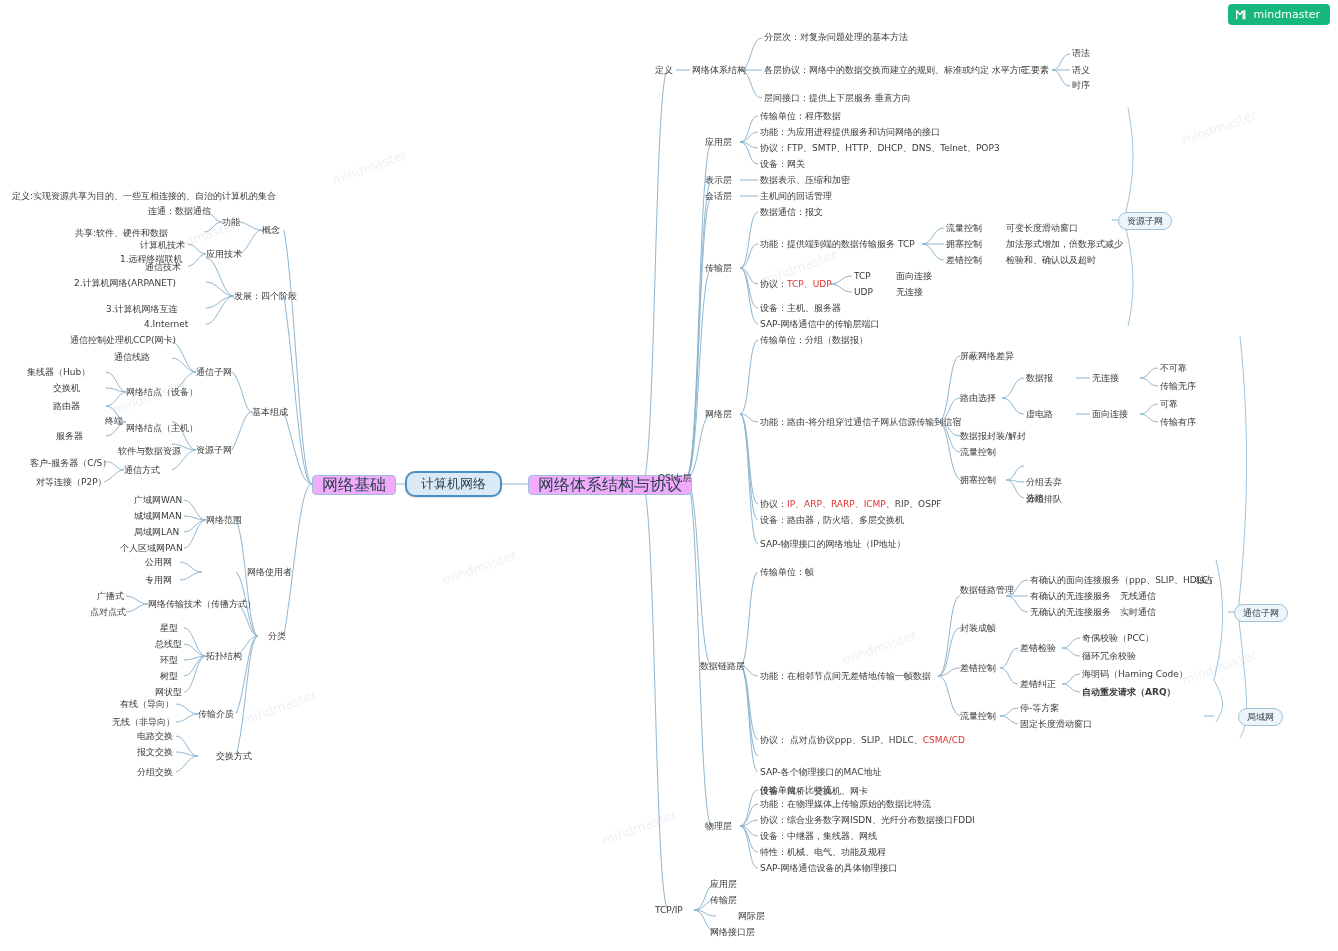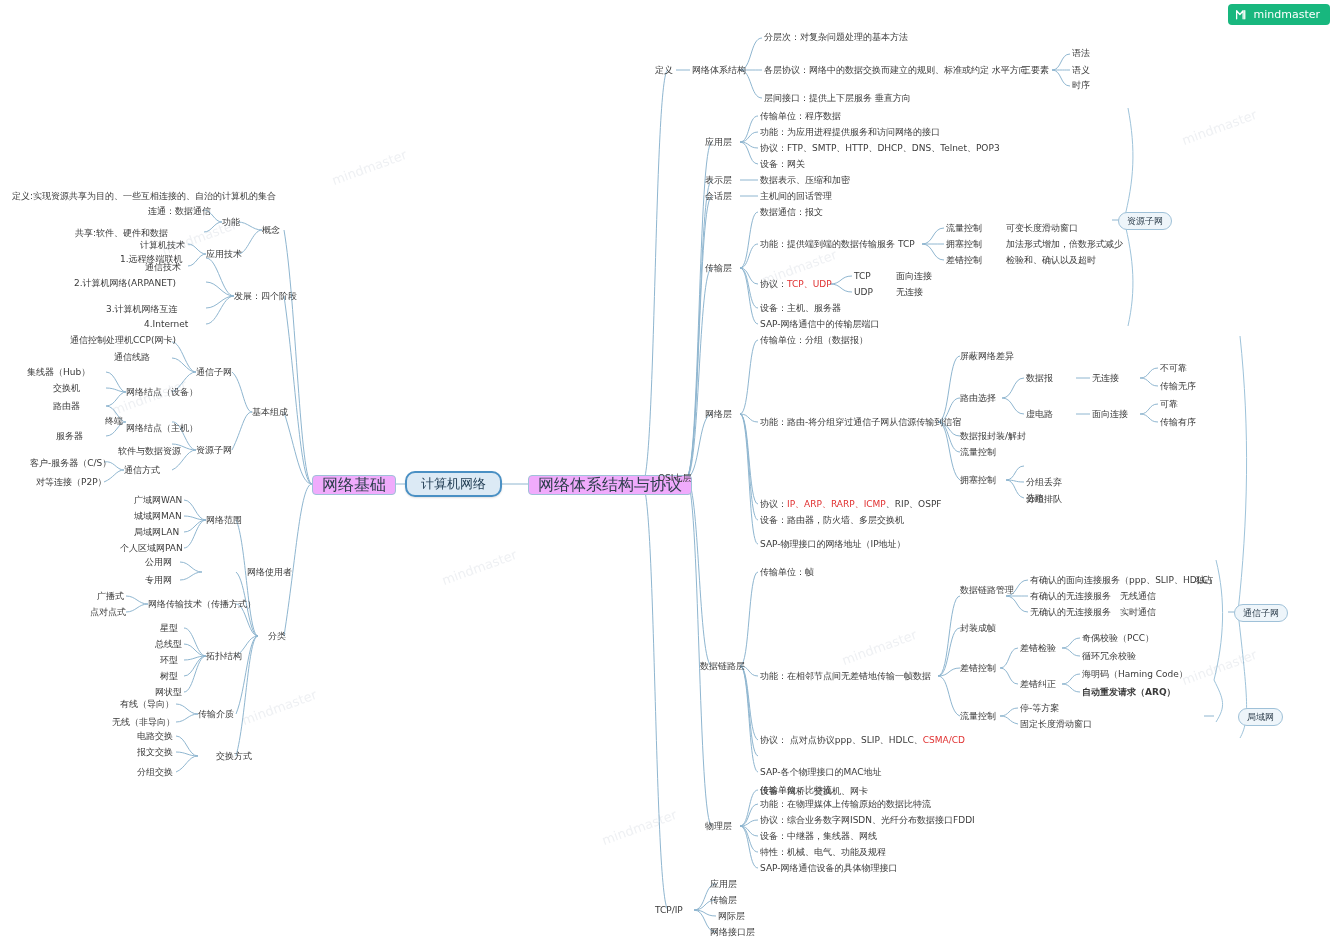--- a/index.html
+++ b/index.html
@@ -426,21 +426,21 @@
   <div class="node" style="left:760px;top:784px;">传输单位：比特流</div>
   <div class="node" style="left:760px;top:798px;">功能：在物理媒体上传输原始的数据比特流</div>
   <div class="node" style="left:760px;top:814px;">协议：综合业务数字网ISDN、光纤分布数据接口FDDI</div>
   <div class="node" style="left:760px;top:830px;">设备：中继器，集线器、网线</div>
   <div class="node" style="left:760px;top:846px;">特性：机械、电气、功能及规程</div>
   <div class="node" style="left:760px;top:862px;">SAP-网络通信设备的具体物理接口</div>
 
   <div class="node" style="left:655px;top:904px;">TCP/IP</div>
   <div class="node" style="left:710px;top:878px;">应用层</div>
   <div class="node" style="left:710px;top:894px;">传输层</div>
-  <div class="node" style="left:710px;top:910px;padding-left:8px;">网际层</div>
+  <div class="node" style="left:730px;top:910px;padding-left:8px;">网际层</div>
   <div class="node" style="left:710px;top:926px;">网络接口层</div>
 
   <div class="node pill" style="left:1118px;top:212px;">资源子网</div>
   <div class="node pill" style="left:1234px;top:604px;">通信子网</div>
   <div class="node pill" style="left:1238px;top:708px;">局域网</div>
 
   <div class="wm" style="left:160px;top:230px;">mindmaster</div>
   <div class="wm" style="left:110px;top:390px;">mindmaster</div>
   <div class="wm" style="left:330px;top:160px;">mindmaster</div>
   <div class="wm" style="left:440px;top:560px;">mindmaster</div>

